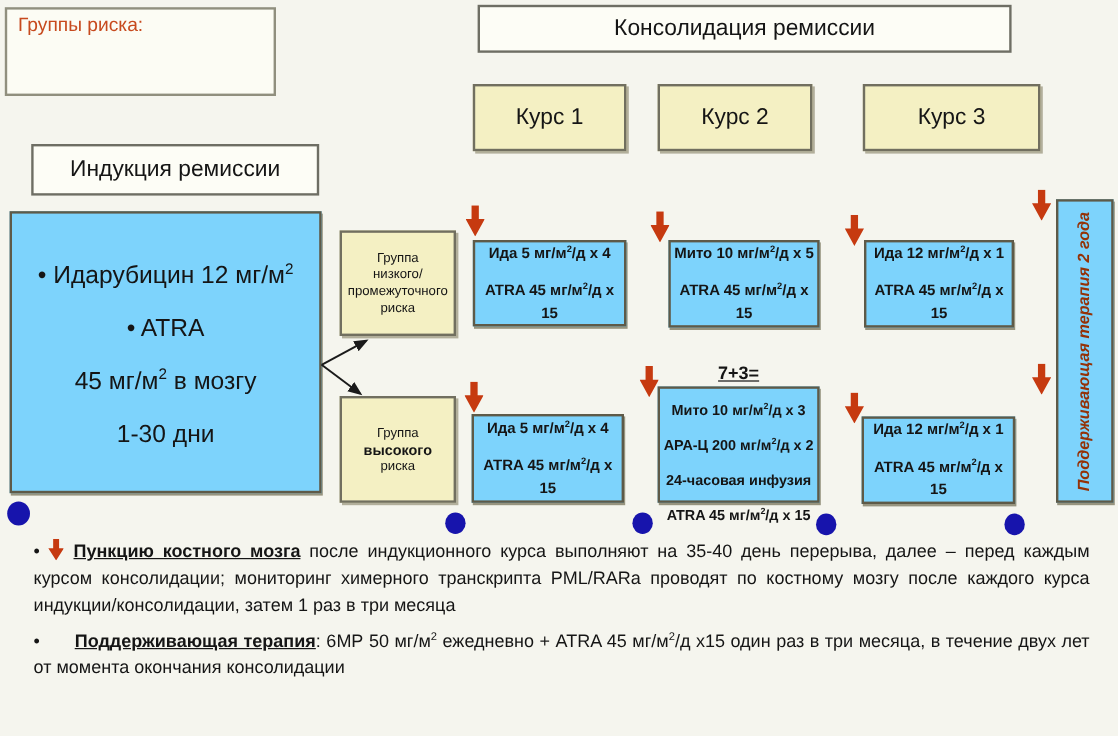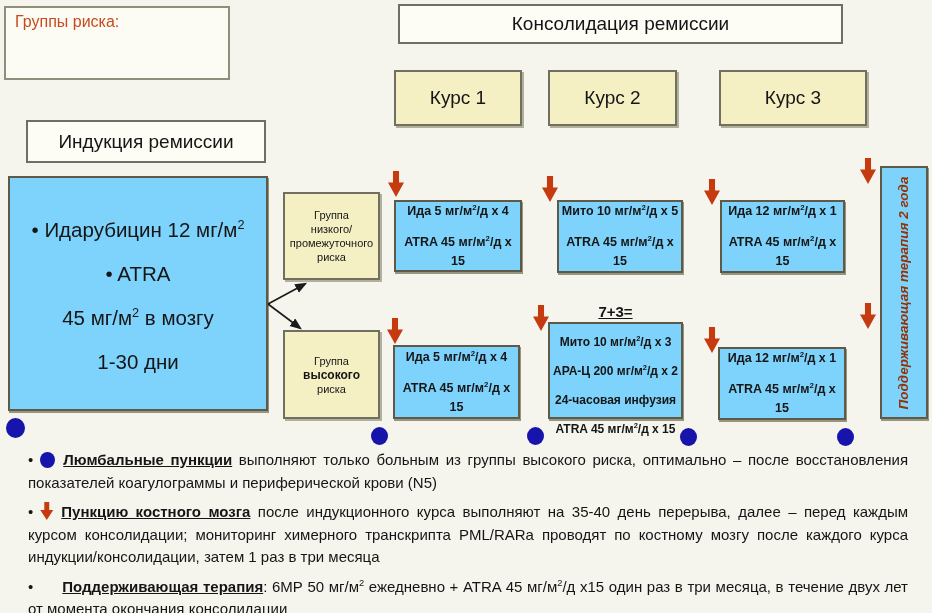--- a/index.html
+++ b/index.html
@@ -176,21 +176,18 @@
 <div class="arr" id="b4"></div>
 
 <div class="dot" id="d1"></div>
 <div class="dot" id="d2"></div>
 <div class="dot" id="d3"></div>
 <div class="dot" id="d4"></div>
 <div class="dot" id="d5"></div>
 
 <div class="abs" id="notes">
   <p>
-    <span class="nb">•</span><span class="note-dot"></span><span class="ns">Люмбальные пункции</span><span> выполняют только больным из группы высокого риска, оптимально – после восстановления показателей коагулограммы и периферической крови (N5)</span>
-  </p>
-  <p>
     <span class="nb">•</span><span class="note-arr"></span><span class="ns">Пункцию костного мозга</span><span> после индукционного курса выполняют на 35-40 день перерыва, далее – перед каждым курсом консолидации; мониторинг химерного транскрипта PML/RARa проводят по костному мозгу после каждого курса индукции/консолидации, затем 1 раз в три месяца</span>
   </p>
   <p>
     <span class="nb">•</span><span class="note-spacer"></span><span class="ns">Поддерживающая терапия</span><span>: 6МР 50 мг/м</span><sup>2</sup><span> ежедневно + ATRA 45 мг/м</span><sup>2</sup><span>/д х15 один раз в три месяца, в течение двух лет от момента окончания консолидации</span>
   </p>
 </div>
 
 </body></html>

